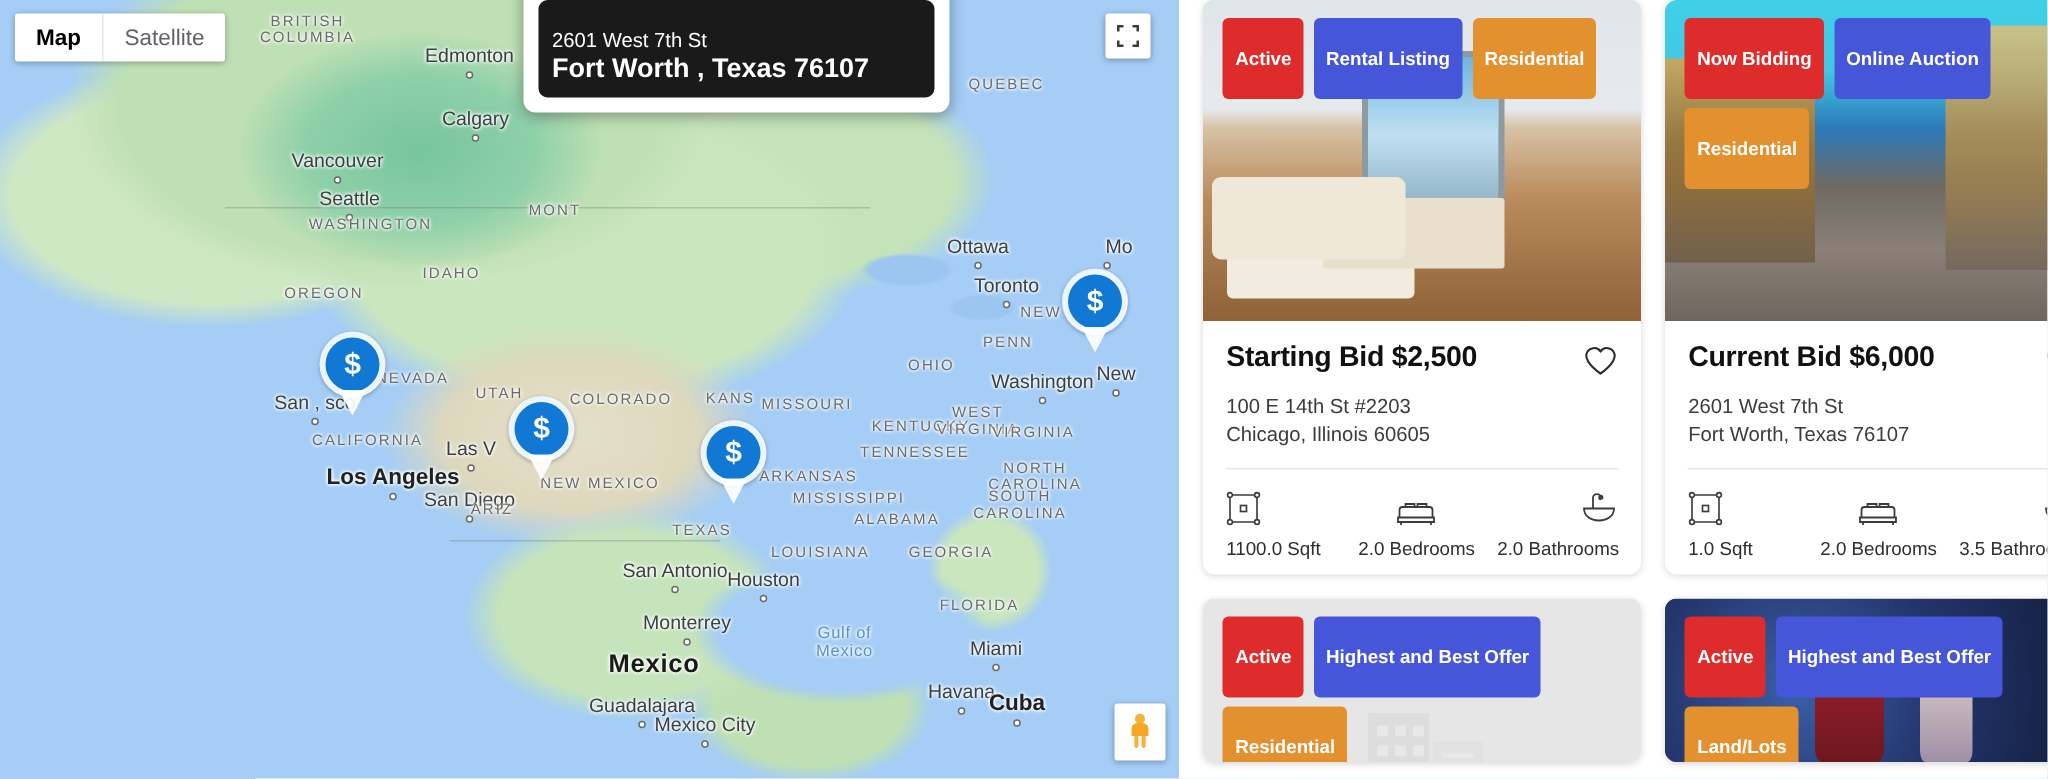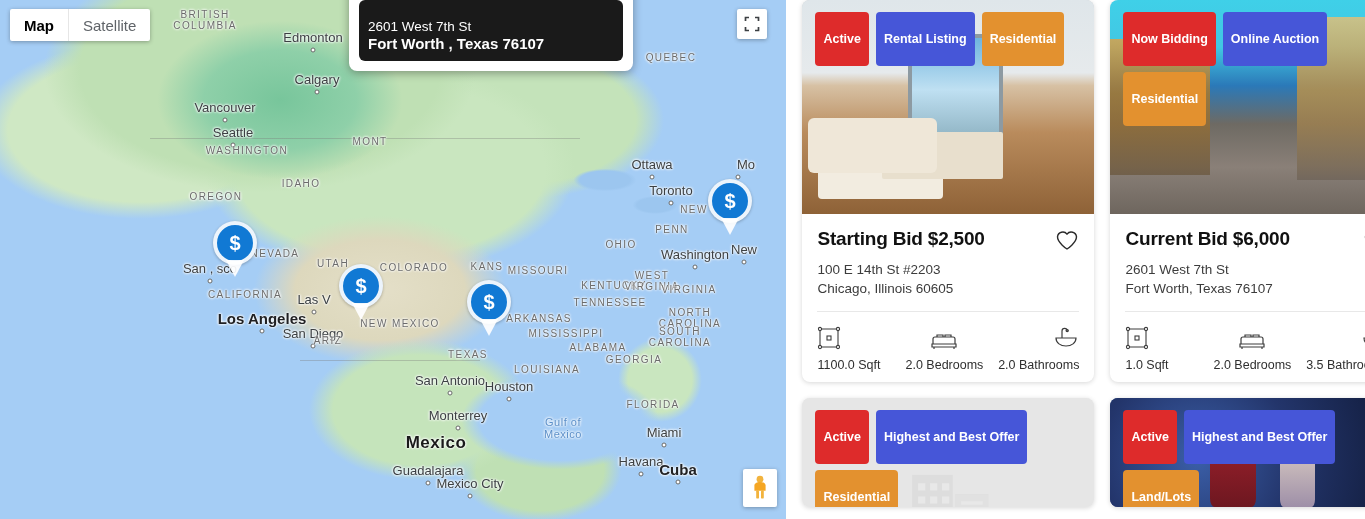--- a/index.html
+++ b/index.html
@@ -146,21 +146,21 @@
   .popup-img {
     height:135px; background:#e3e3e3; border-radius:6px;
     display:flex; align-items:center; justify-content:center;
     position:relative; overflow:hidden;
   }
   .noimg-text {
     position:absolute; bottom:28px; left:0; right:0; text-align:center;
     font-size:11px; color:#c8c8c8;
   }
   .popup-addr1 { color:#fff; font-size:13.5px; margin-top:10px; }
-  .popup-addr2 { color:#fff; font-size:15px; font-weight:bold; margin-top:1px; }
+  .popup-addr2 { color:#fff; font-size:18px; font-weight:bold; margin-top:1px; }
   .popup-price { color:#fff; font-size:15px; font-weight:bold; margin-top:9px; margin-bottom:2px; }
 
   
   .listings {
     width:615px; height:519px; background:#fff;
     padding:0px 0 0 0; position:relative; overflow:hidden;
   }
   .grid {
     display:grid; grid-template-columns:292px 292px; gap:16px;
     padding:0 0 0 16px; position:absolute; left:0; top:0;
@@ -295,21 +295,21 @@
         <div class="citydot" style="left: 262px; top: 331px;"></div>
         <div class="maplabel city" style="left: 313px; top: 333px; text-align: center;">San Diego</div>
         <div class="citydot" style="left: 313px; top: 346px;"></div>
         <div class="maplabel state" style="left: 328px; top: 340px; text-align: center;">ARIZ</div>
         <div class="maplabel state" style="left: 400px; top: 323px; text-align: center;">NEW MEXICO</div>
         <div class="maplabel state" style="left: 468px; top: 354px; text-align: center;">TEXAS</div>
         <div class="maplabel state" style="left: 539px; top: 318px; text-align: center;">ARKANSAS</div>
         <div class="maplabel state" style="left: 566px; top: 333px; text-align: center;">MISSISSIPPI</div>
         <div class="maplabel state" style="left: 547px; top: 369px; text-align: center;">LOUISIANA</div>
         <div class="maplabel state" style="left: 598px; top: 347px; text-align: center;">ALABAMA</div>
-        <div class="maplabel state" style="left: 634px; top: 359px; text-align: center;">GEORGIA</div>
+        <div class="maplabel state" style="left: 634px; top: 369px; text-align: center;">GEORGIA</div>
         <div class="maplabel state" style="left: 610px; top: 302px; text-align: center;">TENNESSEE</div>
         <div class="maplabel state" style="left: 614px; top: 285px; text-align: center;">KENTUCKY</div>
         <div class="maplabel state" style="left: 652px; top: 281px; text-align: center;">WEST<br>VIRGINIA</div>
         <div class="maplabel state" style="left: 689px; top: 289px; text-align: center;">VIRGINIA</div>
         <div class="maplabel state" style="left: 690px; top: 318px; text-align: center;">NORTH<br>CAROLINA</div>
         <div class="maplabel state" style="left: 680px; top: 337px; text-align: center;">SOUTH<br>CAROLINA</div>
         <div class="maplabel state" style="left: 621px; top: 244px; text-align: center;">OHIO</div>
         <div class="maplabel state" style="left: 672px; top: 229px; text-align: center;">PENN</div>
         <div class="maplabel state" style="left: 694px; top: 209px; text-align: center;">NEW</div>
         <div class="maplabel city" style="left: 695px; top: 254px; text-align: center;">Washington</div>

